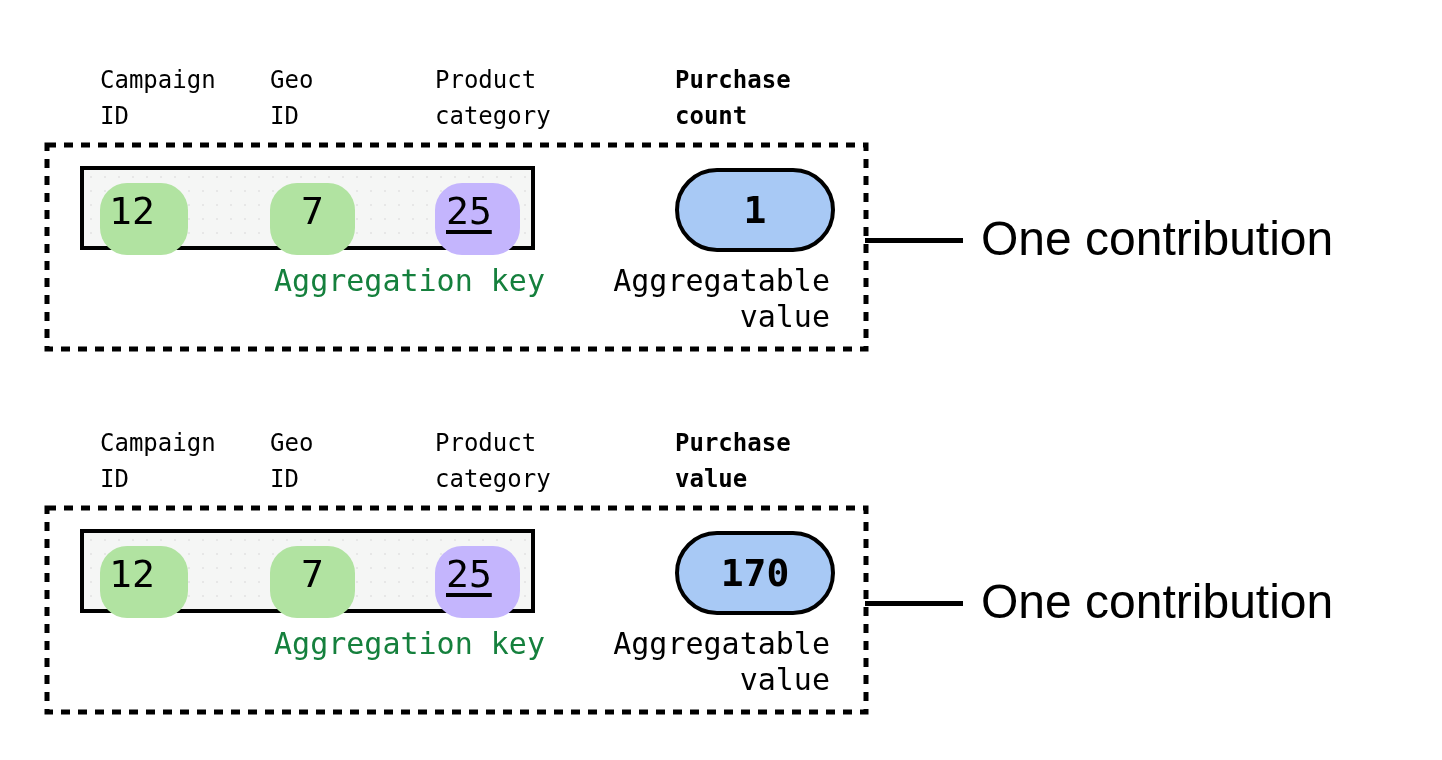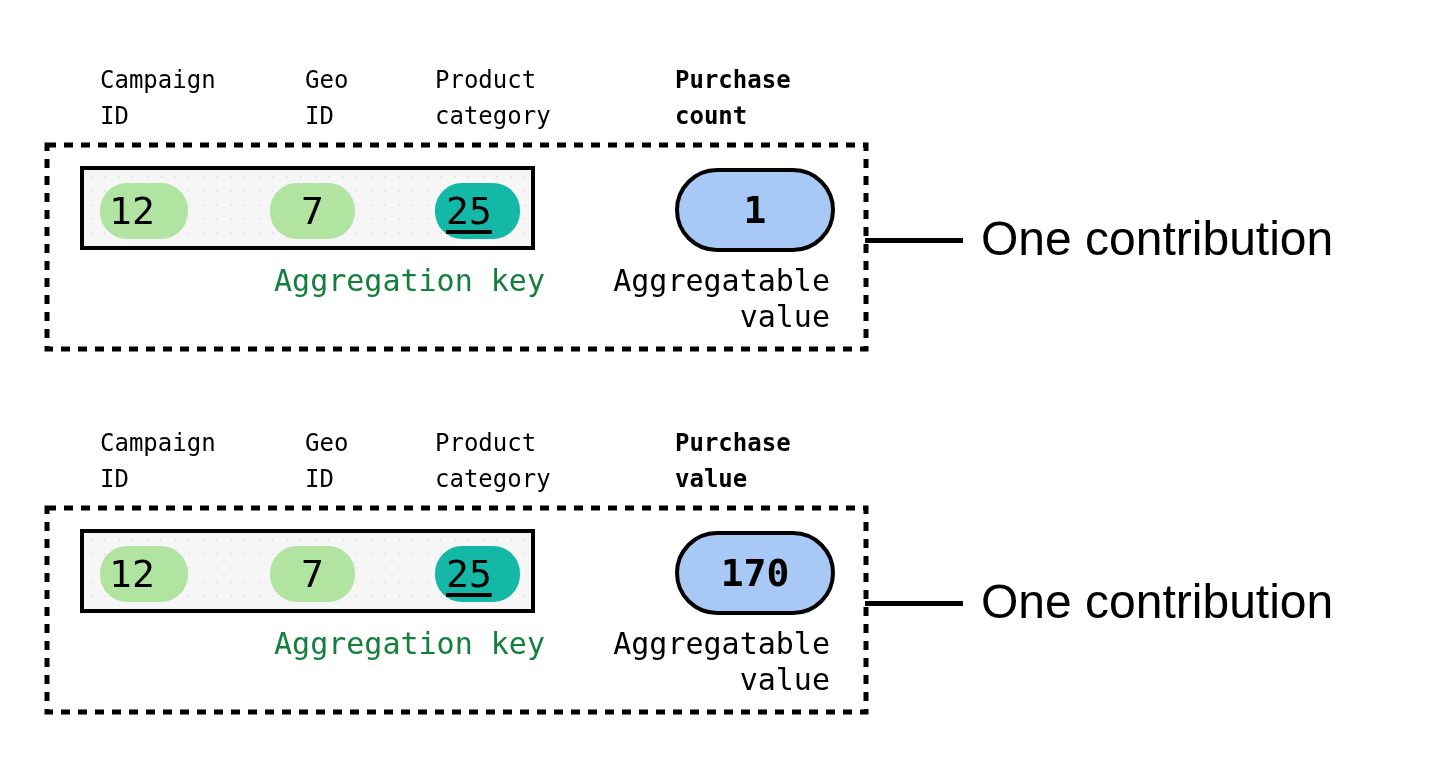--- a/index.html
+++ b/index.html
@@ -17,49 +17,49 @@
   .diagram.d2 { top: 363px; }
 
   .hdr {
     position: absolute;
     top: 62px;
     font-size: 24px;
     line-height: 36px;
     white-space: pre-line;
   }
   .hdr.h1 { left: 100px; }
-  .hdr.h2 { left: 270px; margin-left: 35px; }
+  .hdr.h2 { left: 270px; }
   .hdr.h3 { left: 435px; text-decoration-thickness: 2.5px; text-underline-offset: 6px; }
   .hdr.h4 { left: 675px; font-weight: bold; }
 
   .dashed-svg { position: absolute; left: 44px; top: 142px; width: 825px; height: 210px; }
 
   .record-box {
     position: absolute;
     left: 80px; top: 166px;
     width: 455px; height: 84px;
     box-sizing: border-box;
     border: 4px solid #000;
     background-color: #f5f6f5;
     background-image: radial-gradient(circle, #e7e7e7 1.2px, rgba(0,0,0,0) 1.3px);
     background-size: 14px 14px;
   }
 
   .cell {
     position: absolute;
     top: 183px;
-    height: 56px;
+    height: 72px;
     box-sizing: border-box;
     font-size: 38px;
     line-height: 56px;
     border-radius: 27px;
   }
   .cell.c1 { left: 100px; width: 88px; padding-left: 9px; background: #b1e3a1; }
   .cell.c2 { left: 270px; width: 85px; text-align: center; background: #b1e3a1; }
-  .cell.c3 { left: 435px; width: 85px; padding-left: 11px; background: #14b8a6;
+  .cell.c3 { left: 435px; width: 85px; padding-left: 11px; background: #c4b5fd;
              text-decoration: underline; text-decoration-thickness: 3.5px; text-underline-offset: 6px; }
 
   .pill {
     position: absolute;
     left: 675px; top: 168px;
     width: 160px; height: 84px;
     box-sizing: border-box;
     border: 4px solid #000;
     border-radius: 42px;
     background: #a8c9f5;

